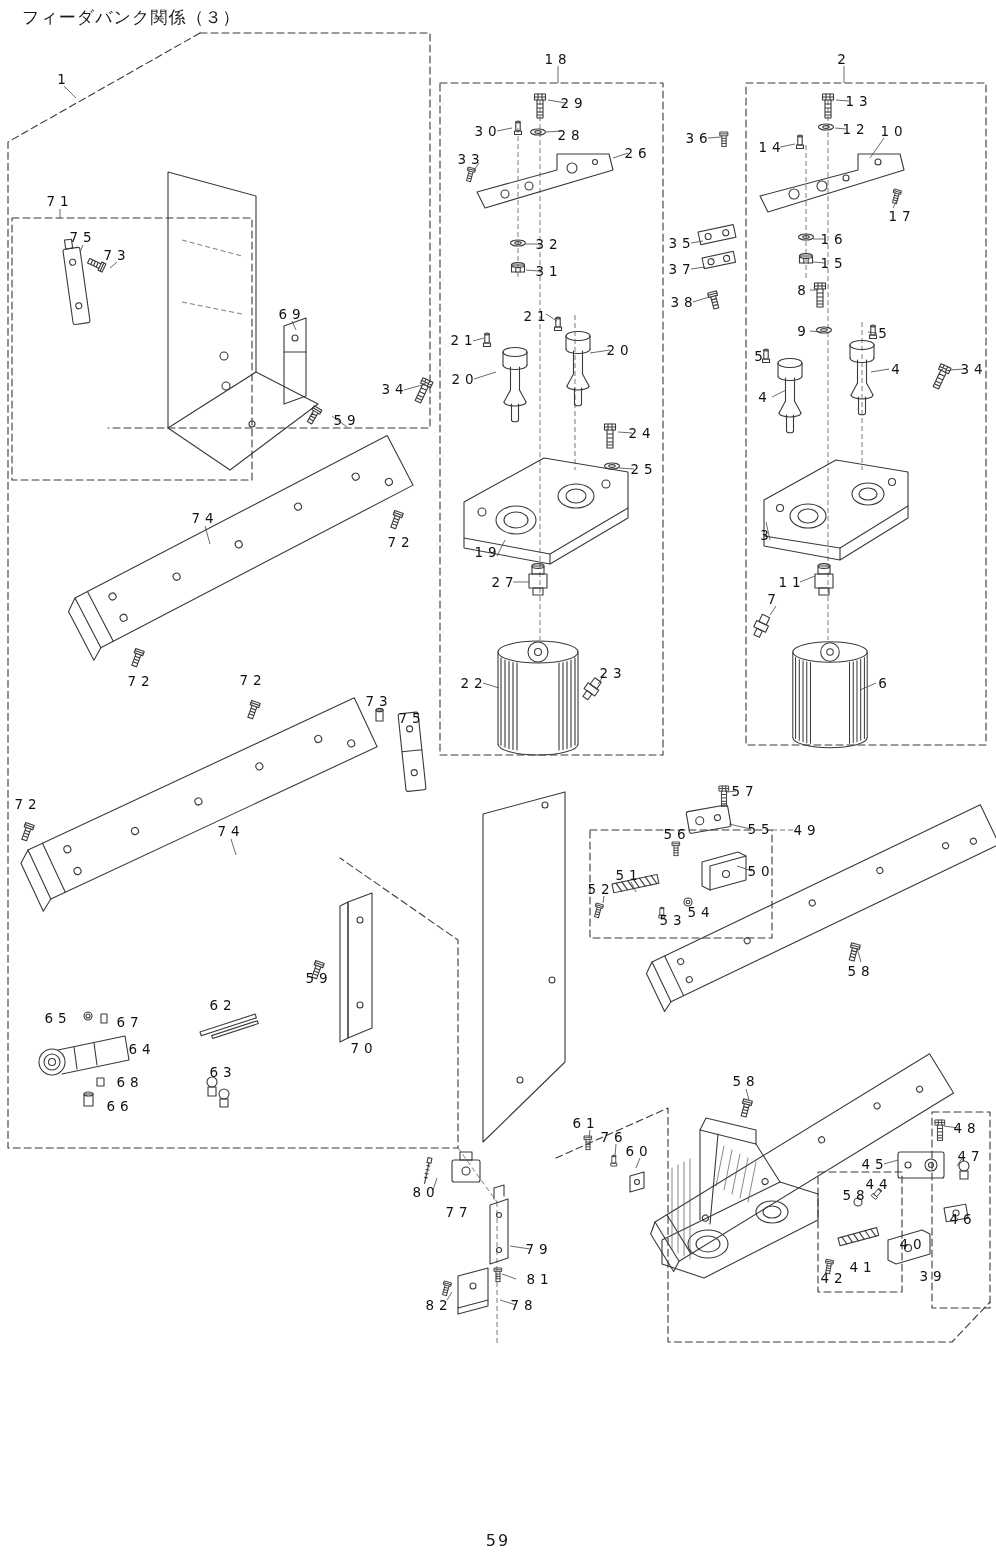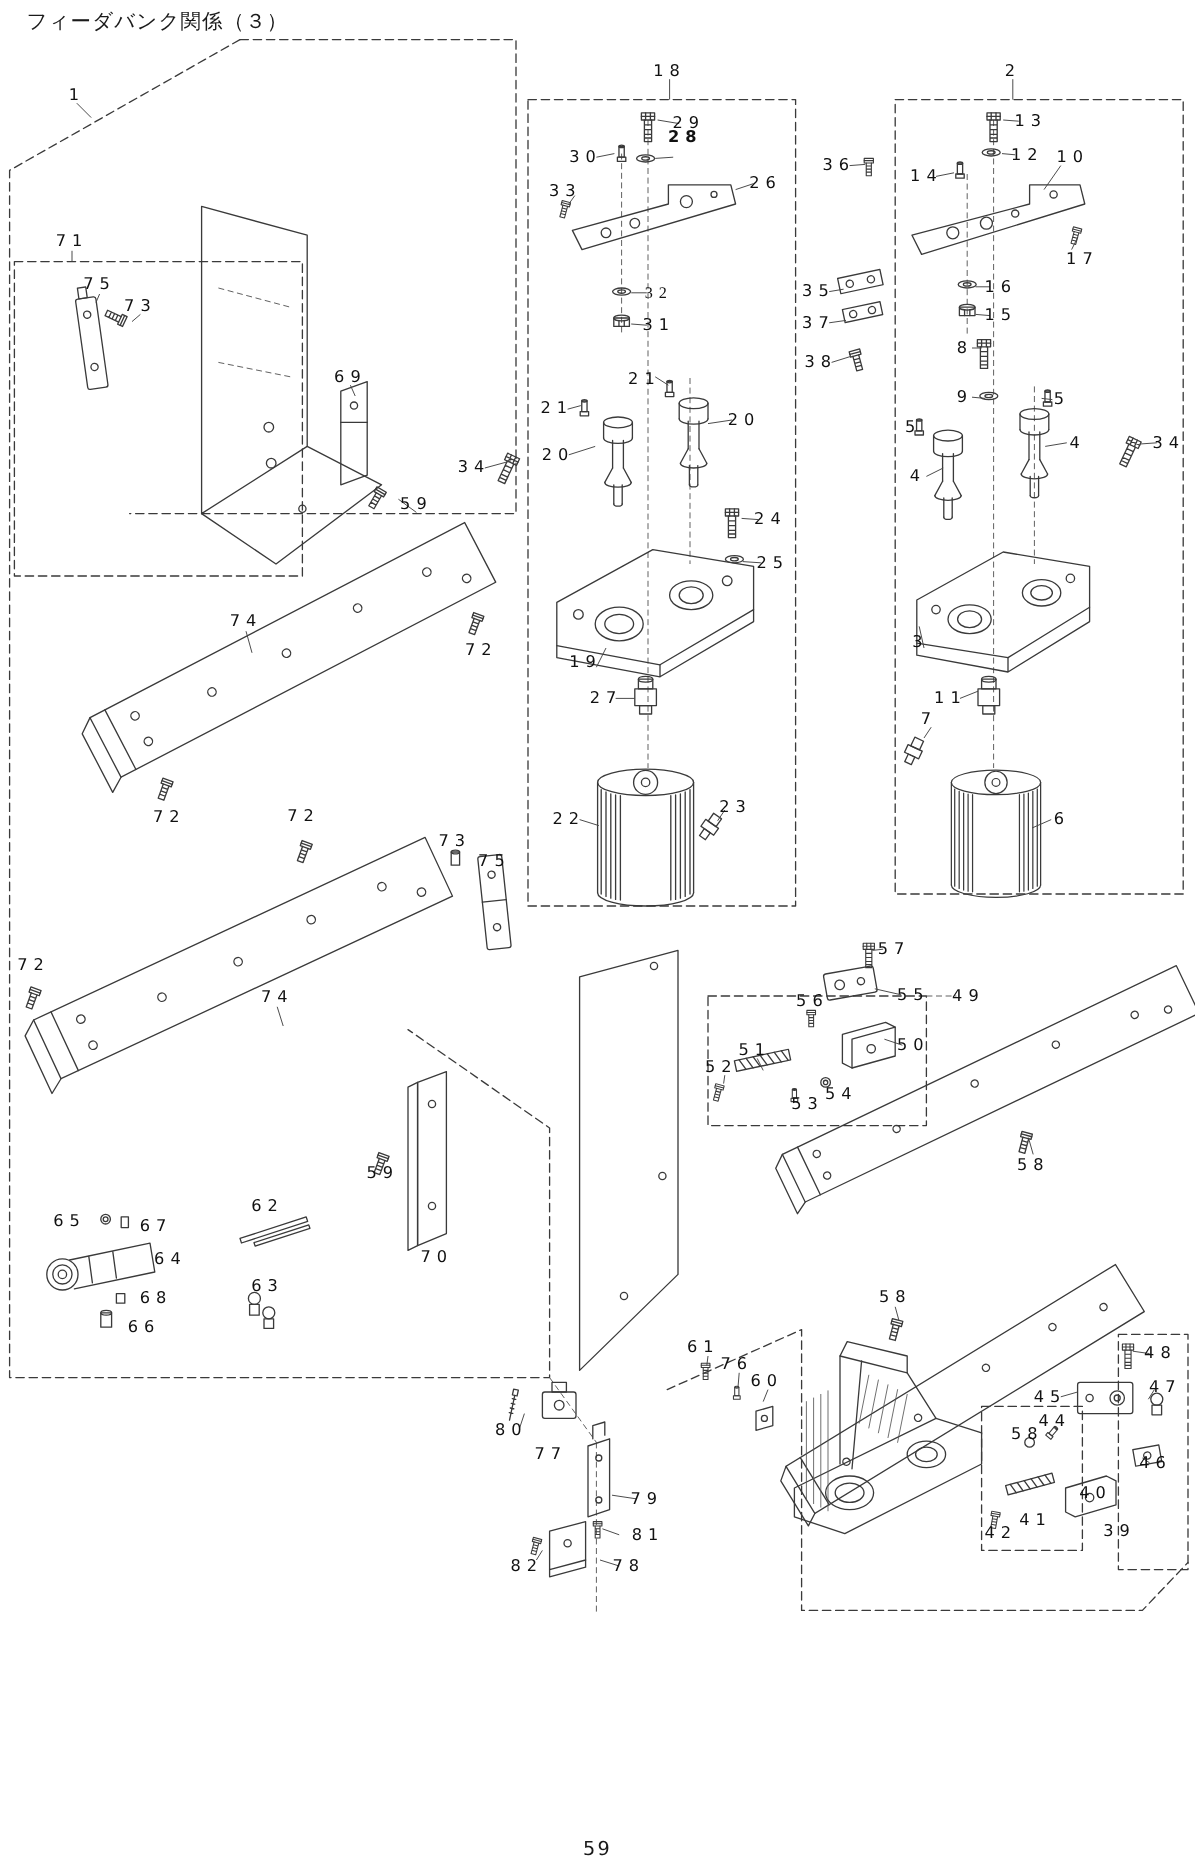--- a/index.html
+++ b/index.html
@@ -447,24 +447,24 @@
       <span class="part-label" style="left: 58px; top: 1018px;">65</span>
       <span class="part-label" style="left: 130px; top: 1022px;">67</span>
       <span class="part-label" style="left: 142px; top: 1049px;">64</span>
       <span class="part-label" style="left: 130px; top: 1082px;">68</span>
       <span class="part-label" style="left: 120px; top: 1106px;">66</span>
       <span class="part-label" style="left: 223px; top: 1072px;">63</span>
       <span class="part-label" style="left: 364px; top: 1048px;">70</span>
       <span class="part-label" style="left: 558px; top: 59px;">18</span>
       <span class="part-label" style="left: 574px; top: 103px;">29</span>
       <span class="part-label" style="left: 488px; top: 131px;">30</span>
-      <span class="part-label" style="left: 571px; top: 114px; font-weight: bold;">28</span>
+      <span class="part-label" style="left: 571px; top: 135px;">28</span>
       <span class="part-label" style="left: 638px; top: 153px;">26</span>
       <span class="part-label" style="left: 471px; top: 159px;">33</span>
-      <span class="part-label" style="left: 549px; top: 244px; font-family: Liberation Serif, serif;">32</span>
+      <span class="part-label" style="left: 549px; top: 244px;">32</span>
       <span class="part-label" style="left: 549px; top: 271px;">31</span>
       <span class="part-label" style="left: 537px; top: 316px;">21</span>
       <span class="part-label" style="left: 464px; top: 340px;">21</span>
       <span class="part-label" style="left: 620px; top: 350px;">20</span>
       <span class="part-label" style="left: 465px; top: 379px;">20</span>
       <span class="part-label" style="left: 642px; top: 433px;">24</span>
       <span class="part-label" style="left: 644px; top: 469px;">25</span>
       <span class="part-label" style="left: 488px; top: 552px;">19</span>
       <span class="part-label" style="left: 505px; top: 582px;">27</span>
       <span class="part-label" style="left: 474px; top: 683px;">22</span>

